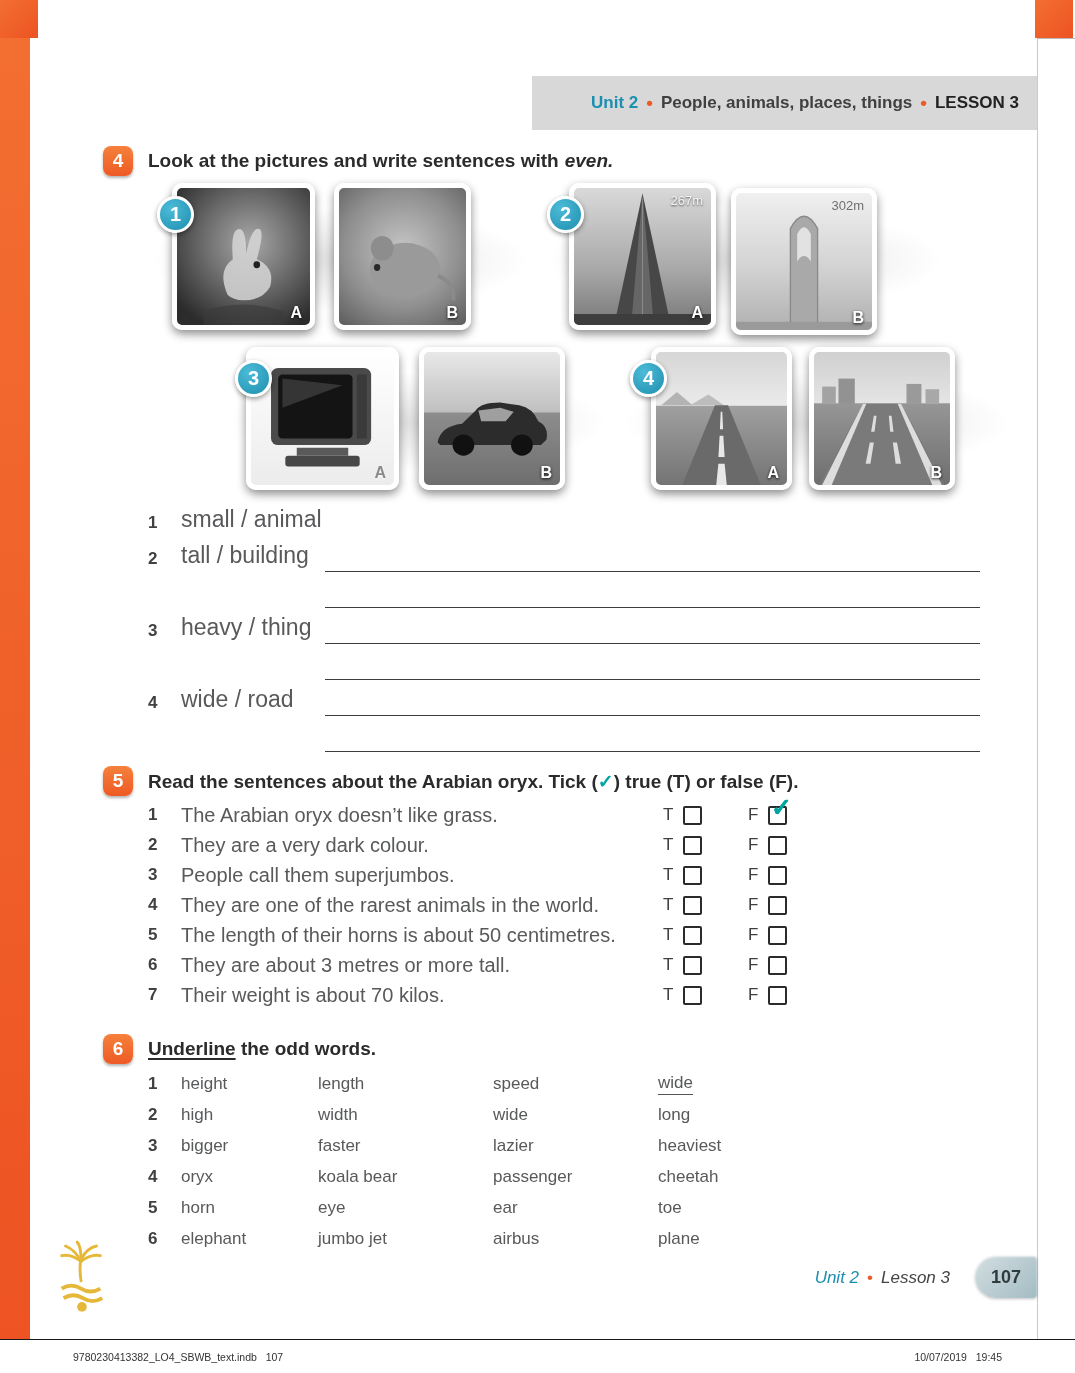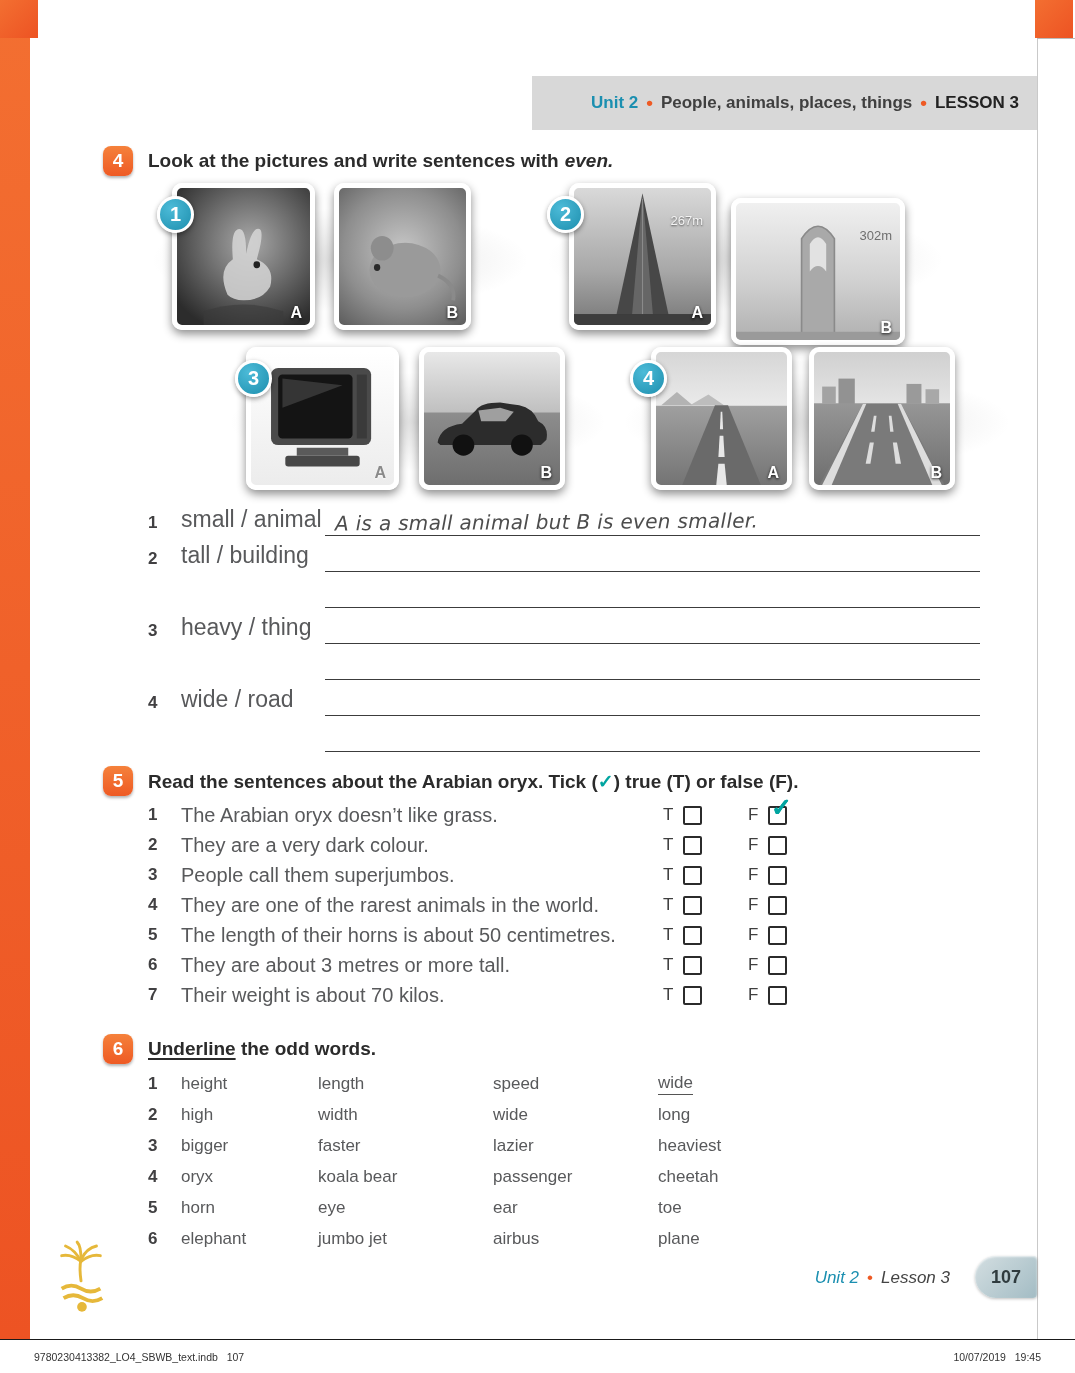--- a/index.html
+++ b/index.html
@@ -43,21 +43,21 @@
     font-weight:bold; font-size:20px; display:flex; align-items:center;
     justify-content:center; z-index:3; box-sizing:border-box; }
   .glow { position:absolute; z-index:0;
     background:radial-gradient(ellipse at center, rgba(110,110,110,.22), rgba(110,110,110,0) 70%); }
   .photo { position:absolute; border:5px solid #fff; border-radius:10px;
     box-shadow:0 4px 10px rgba(0,0,0,.45); overflow:hidden; box-sizing:border-box; z-index:1; }
   .photo svg { position:absolute; inset:0; width:100%; height:100%; display:block; }
   .plabel { position:absolute; bottom:3px; right:8px; color:#fff; font-weight:bold;
     font-size:16px; text-shadow:0 1px 3px rgba(0,0,0,.9); z-index:2; }
   .plabel.dark { color:#8a8a8a; text-shadow:0 1px 2px rgba(255,255,255,.8); }
-  .pcaption { position:absolute; top:5px; right:8px; font-size:13px; z-index:2;margin-top:20px; }
+  .pcaption { position:absolute; top:5px; right:8px; font-size:13px; z-index:2; }
   .pcaption.light { color:#f4f4f4; text-shadow:0 1px 2px rgba(0,0,0,.6); }
   .pcaption.dark { color:#6f6f6f; }
   .ph-rabbit { background:radial-gradient(circle at 55% 40%, #a8a8a8 0%, #6f6f6f 40%, #2c2c2c 85%); }
   .ph-mouse  { background:radial-gradient(circle at 50% 45%, #c6c6c6, #8e8e8e 60%, #5c5c5c); }
   .ph-sky1   { background:linear-gradient(180deg,#d9d9d9,#a8a8a8 60%,#787878); }
   .ph-sky2   { background:linear-gradient(180deg,#f0f0f0,#d2d2d2 55%,#b0b0b0); }
   .ph-tv     { background:linear-gradient(180deg,#ffffff,#ececec); }
   .ph-car    { background:linear-gradient(180deg,#e8e8e8 0%,#c0c0c0 45%,#8d8d8d 46%,#6e6e6e); }
   .ph-road1  { background:linear-gradient(180deg,#d6d6d6 0%,#eaeaea 40%,#9f9f9f 41%,#747474); }
   .ph-road2  { background:linear-gradient(180deg,#d0d0d0 0%,#e4e4e4 38%,#969696 39%,#6e6e6e); }
@@ -99,21 +99,21 @@
   .fc-bullet { color:#ee5a24; font-style:normal; }
   .fc-lesson { color:#444; }
   .page-tab { position:absolute; top:1256px; right:38px; width:62px; height:42px;
     border-radius:21px 4px 4px 21px; background:linear-gradient(135deg,#d3dee1,#a3bcc4);
     display:flex; align-items:center; justify-content:center; font-weight:bold;
     font-size:18px; color:#2f3b3e; box-shadow:inset 0 1px 2px rgba(255,255,255,.7), 0 1px 3px rgba(0,0,0,.25); }
   .logo { position:absolute; left:52px; top:1236px; }
 
   .print-bar { position:absolute; left:0; right:0; top:1339px; height:34px;
     border-top:1.5px solid #1a1a1a; background:#fff; display:flex; align-items:center;
-    justify-content:space-between; padding:0 34px; box-sizing:border-box;
+    justify-content:space-between; padding:0 73px; box-sizing:border-box;
     font-size:10.5px; color:#333; }
   .print-bar span { white-space:pre; }
 </style>
 </head>
 <body>
 
 <div class="page">
 
   <div class="left-strip"></div>
   <div class="corner-tl"></div>
@@ -161,21 +161,21 @@
   <div class="photo ph-sky1" style="left:569px; top:183px; width:147px; height:147px;">
     <svg viewBox="0 0 100 100" preserveAspectRatio="none">
       <polygon points="50,4 70,97 30,97" fill="#474747"></polygon>
       <polygon points="50,4 58,97 42,97" fill="#666666"></polygon>
       <line x1="50" y1="8" x2="50" y2="97" stroke="#8a8a8a" stroke-width="0.8"></line>
       <rect x="0" y="92" width="100" height="8" fill="#3d3d3d"></rect>
     </svg>
     <span class="pcaption light">267m</span>
     <span class="plabel">A</span>
   </div>
-  <div class="photo ph-sky2" style="left:731px; top:198px; width:174px; height:147px;">
+  <div class="photo ph-sky2" style="left:731px; top:188px; width:146px; height:147px;">
     <svg viewBox="0 0 100 100" preserveAspectRatio="none">
       <path d="M40,98 L40,26 Q50,8 60,26 L60,98 Z" fill="#a9a9a9" stroke="#8a8a8a" stroke-width="1"></path>
       <path d="M45,30 Q50,20 55,30 L55,50 Q50,42 45,50 Z" fill="#e2e2e2"></path>
       <rect x="0" y="94" width="100" height="6" fill="#9a9a9a"></rect>
     </svg>
     <span class="pcaption dark">302m</span>
     <span class="plabel">B</span>
   </div>
 
   <div class="glow" style="left:228px; top:372px; width:380px; height:100px;"></div>
@@ -228,23 +228,20 @@
       <polygon points="55,48 57,48 58.5,60 56,60" fill="#dddddd"></polygon>
       <polygon points="58,68 61,68 64,84 60,84" fill="#dddddd"></polygon>
     </svg>
     <span class="plabel">B</span>
   </div>
 
   <div class="write-list">
     <div class="wrow">
       <span class="wnum">1</span>
       <span class="wprompt">small / animal</span>
-      <span class="wline">
-          <span class="handwriting">A is a small animal but B is even smaller.</span>
-        </span>
     </div>
     <div class="wrow">
       <span class="wnum">2</span>
       <span class="wprompt">tall / building</span>
       <span class="wline"></span>
     </div>
     <div class="wrow blank">
       <span class="wline"></span>
     </div>
     <div class="wrow">

